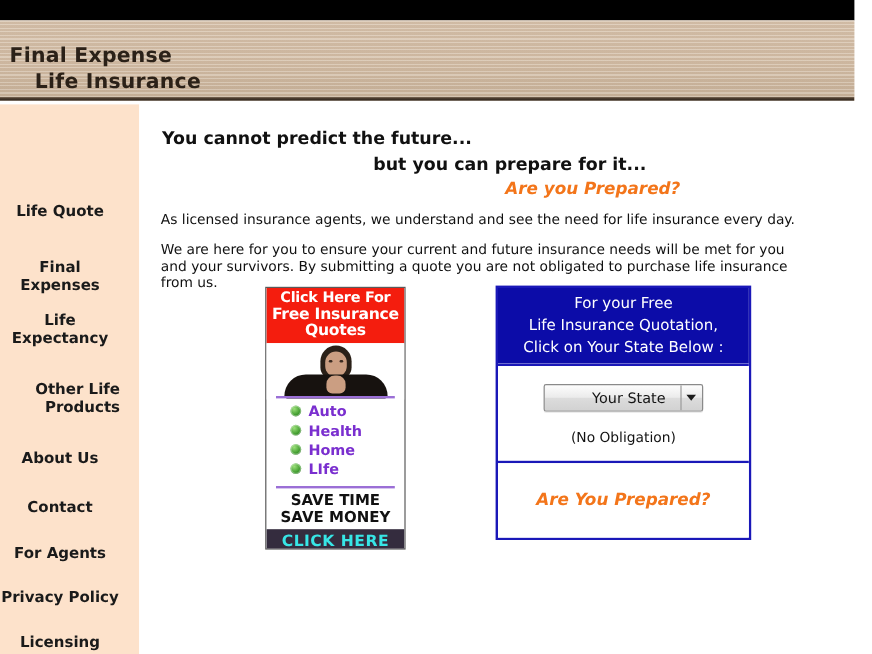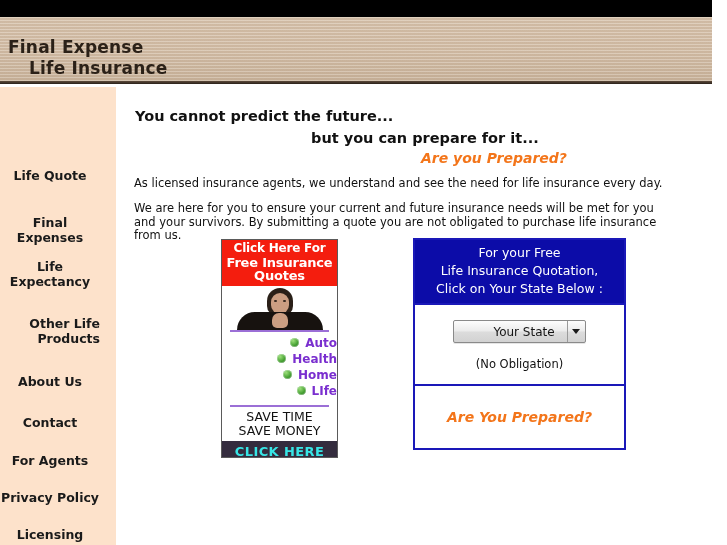--- a/index.html
+++ b/index.html
@@ -118,30 +118,30 @@
     background:#17120f;border-radius:34px 34px 4px 4px;
   }
   .ph-hands{
     position:absolute;left:50%;top:27px;margin-left:-8px;width:16px;height:15px;
     background:#cb9e82;border-radius:7px 7px 5px 5px;
   }
   .ph-rule{
     position:absolute;left:8px;right:8px;bottom:1px;height:2px;background:#9b6fd6;
   }
   .ad-list{padding:4px 0 3px 20px;}
-  .ad-row{display:flex;align-items:center;margin:0 0 4px 0;justify-content:flex-end;}
+  .ad-row{display:flex;align-items:center;margin:0 0 4px 0;}
   .ad-bullet{
     width:9px;height:9px;border-radius:50%;margin-right:6px;flex:0 0 auto;
     background:radial-gradient(circle at 35% 30%,#9ce07a 0%,#3f9b2d 60%,#1d5c16 100%);
     box-shadow:inset 0 0 0 1px rgba(255,255,255,.35);
   }
   .ad-lbl{font-size:12px;font-weight:bold;color:#7a2fcf;line-height:12px;}
   .ad-rule2{height:2px;background:#9b6fd6;margin:1px 8px 3px 8px;}
   .ad-save{
-    text-align:center;font-size:12.5px;font-weight:normal;color:#111;
+    text-align:center;font-size:12.5px;font-weight:bold;color:#111;
     line-height:14px;padding-bottom:3px;
   }
   .ad-cta{
     background:#342c3e;color:#37e6e6;text-align:center;
     font-size:13px;font-weight:bold;letter-spacing:.4px;
     padding:3px 0 4px 0;
   }
 
   
   .qbox{

